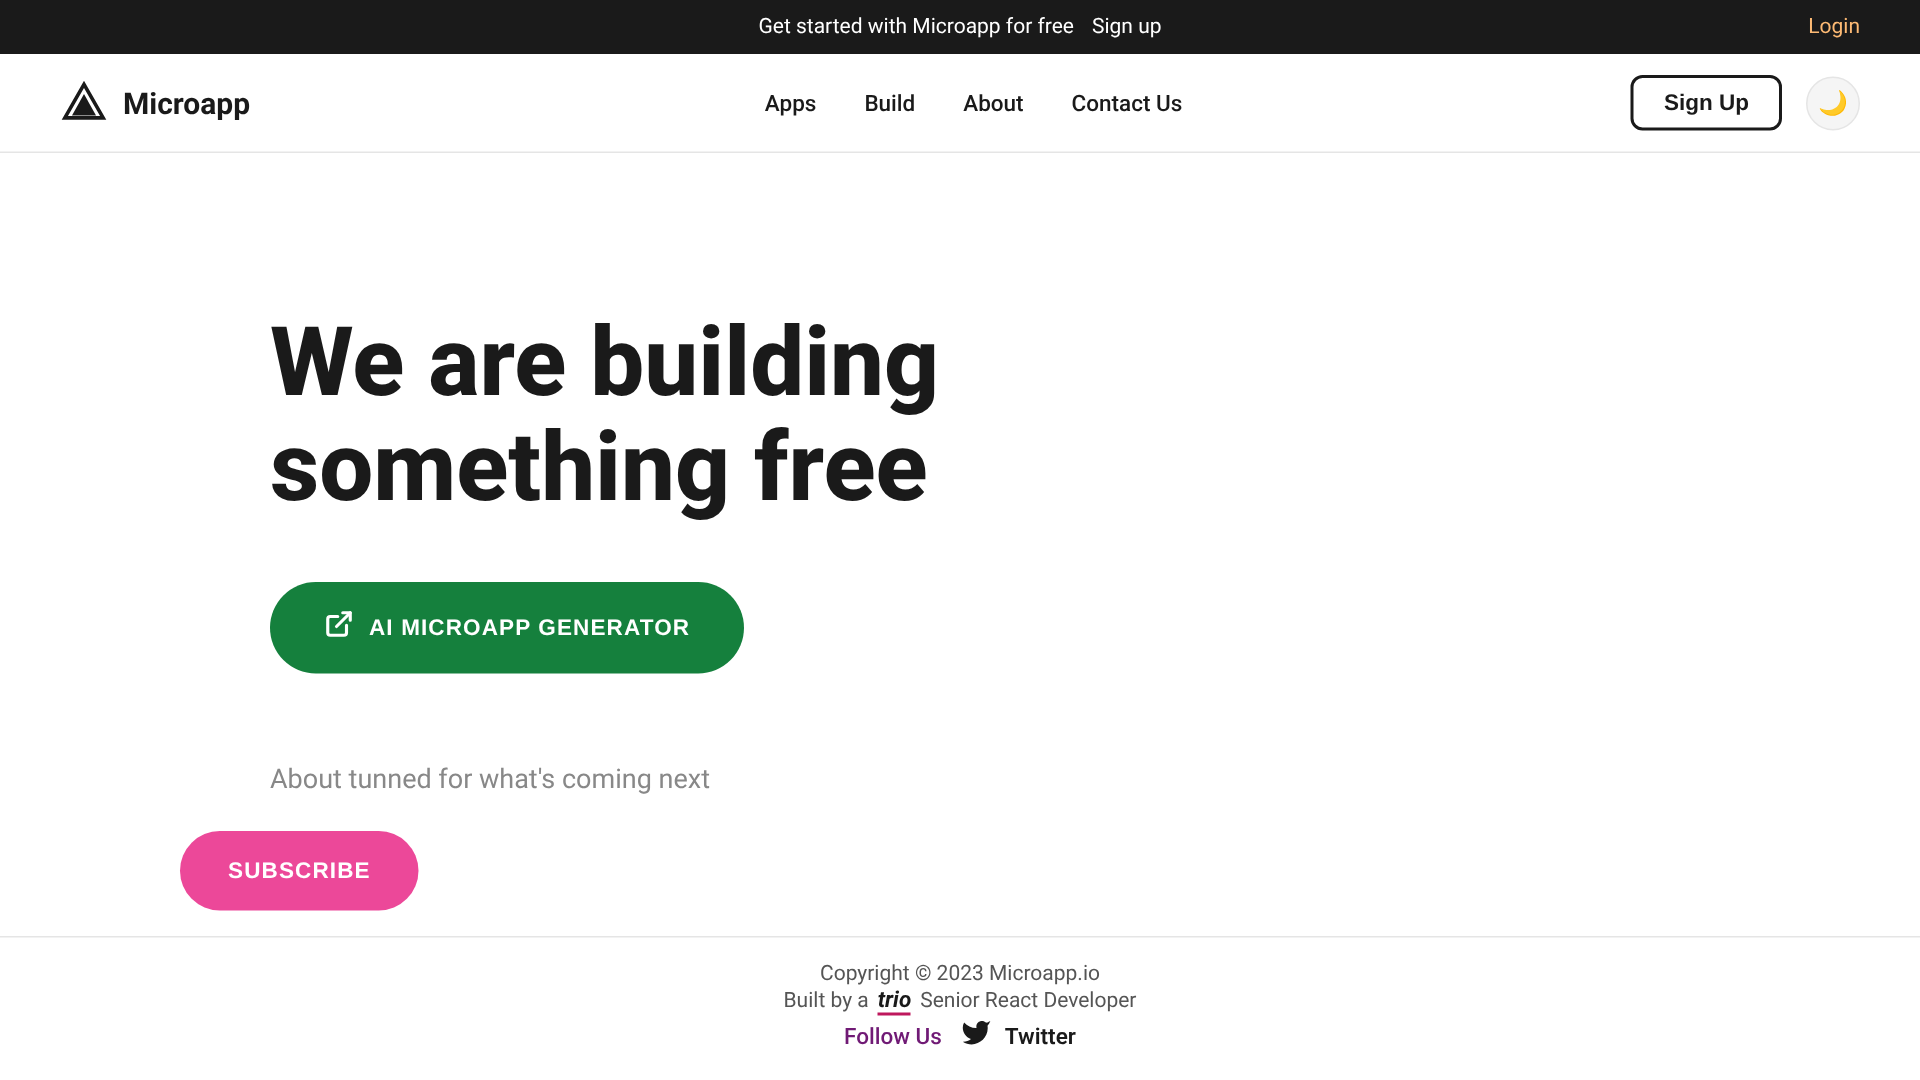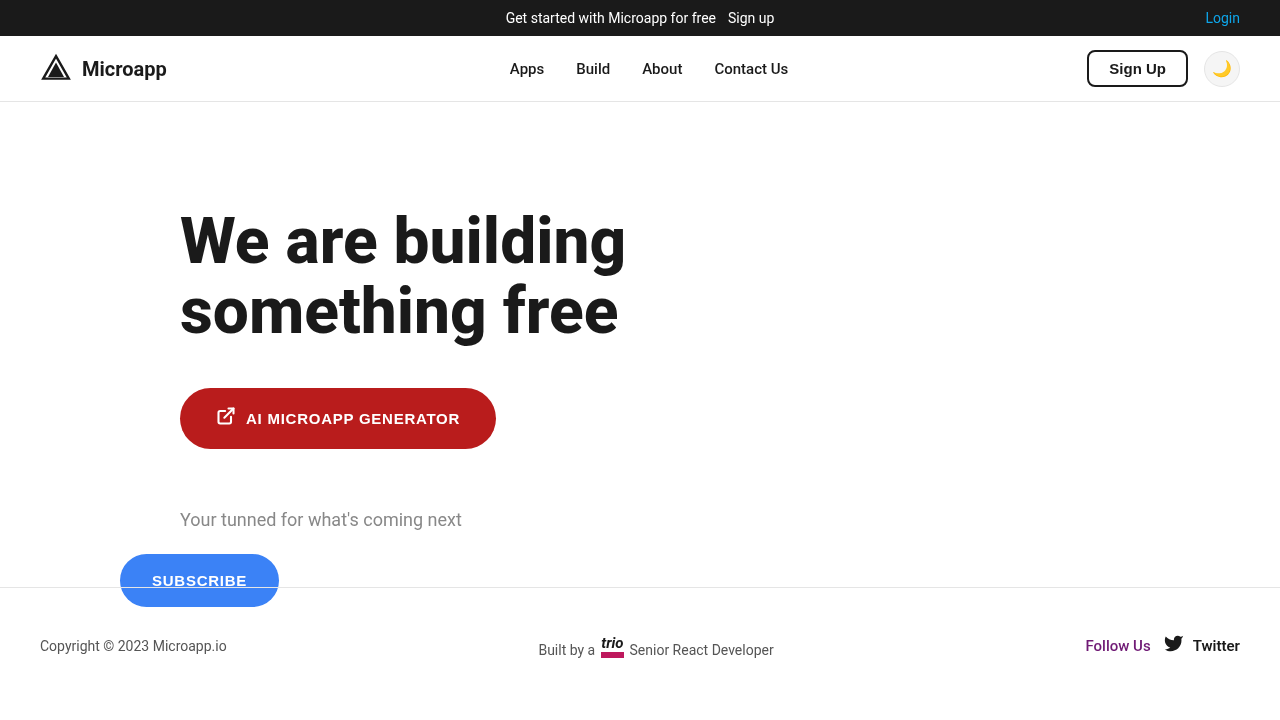--- a/index.html
+++ b/index.html
@@ -30,21 +30,21 @@
       display: flex;
       align-items: center;
       gap: 12px;
       color: #ffffff;
       font-size: 14px;
     }
 
     .announcement-right {
       position: absolute;
       right: 40px;
-      color: #0ea5e9;
+      color: #fdba74;
       font-size: 14px;
       cursor: pointer;
       margin-left: 33px;
     }
 
     
     .navbar {
       display: flex;
       align-items: center;
       justify-content: space-between;
@@ -136,21 +136,21 @@
     .hero-subtitle {
       font-size: 16px;
       color: #1a1a1a;
       margin-bottom: 40px;
     }
 
     .cta-button {
       display: inline-flex;
       align-items: center;
       gap: 10px;
-      background: #b91c1c;
+      background: #15803d;
       color: #ffffff;
       border: none;
       padding: 18px 36px;
       border-radius: 50px;
       font-size: 15px;
       font-weight: 700;
       letter-spacing: 0.05em;
       cursor: pointer;
       margin-bottom: 60px;
     }
@@ -181,53 +181,54 @@
       color: #888888;
       outline: none;
       background: #ffffff;
     }
 
     .email-input::placeholder {
       color: #aaaaaa;
     }
 
     .subscribe-btn {
-      background: #3b82f6;
+      background: #ec4899;
       color: #ffffff;
       border: none;
       padding: 18px 32px;
       border-radius: 50px;
       font-size: 15px;
       font-weight: 700;
       letter-spacing: 0.05em;
       cursor: pointer;
       margin-left: -60px;
     }
 
     
     .footer {
       border-top: 1px solid #e5e5e5;
-      padding: 44px 40px;
+      padding: 16px 40px;
       display: flex;
       align-items: center;
       justify-content: space-between;
       position: absolute;
-      bottom: 17px;
+      bottom: 0;
       left: 0;
       right: 0;
+      flex-direction: column;
     }
 
     .footer-left {
       font-size: 14px;
       color: #555555;
     }
 
     .footer-center {
       display: flex;
-      align-items: flex-end;
+      align-items: center;
       gap: 6px;
       font-size: 14px;
       color: #555555;
     }
 
     .footer-right {
       display: flex;
       align-items: center;
       gap: 12px;
       font-size: 15px;
@@ -253,21 +254,21 @@
       font-size: 20px;
       color: #1a1a1a;
     }
 
     
     .trio-wordmark {
       font-style: italic;
       font-weight: 700;
       font-size: 15px;
       color: #1a1a1a;
-      border-bottom: 6px solid #be185d;
+      border-bottom: 2px solid #be185d;
     }
   </style>
 </head>
 <body>
 
 <div class="announcement-wrapper">
   <div class="announcement-center">
     <span>Get started with Microapp for free</span>
     <a>Sign up</a>
   </div>
@@ -311,21 +312,21 @@
     <span class="external-icon">
       <svg width="20" height="20" viewBox="0 0 24 24" fill="none" stroke="white" stroke-width="2.5" stroke-linecap="round" stroke-linejoin="round">
         <path d="M18 13v6a2 2 0 0 1-2 2H5a2 2 0 0 1-2-2V8a2 2 0 0 1 2-2h6"></path>
         <polyline points="15 3 21 3 21 9"></polyline>
         <line x1="10" y1="14" x2="21" y2="3"></line>
       </svg>
     </span>
     <span>AI MICROAPP GENERATOR</span>
   </button>
 
-  <p class="stay-tuned">Your tunned for what's coming next</p>
+  <p class="stay-tuned">About tunned for what's coming next</p>
 
   <div class="subscribe-row">
     <button class="subscribe-btn">SUBSCRIBE</button>
   </div>
 </main>
 
 <footer class="footer">
   <span class="footer-left">Copyright © 2023 Microapp.io</span>
 
   <div class="footer-center">

